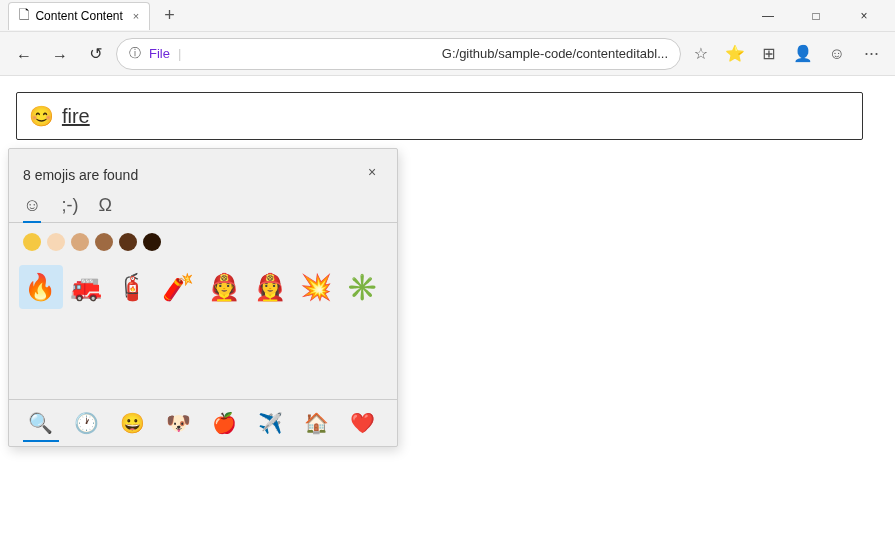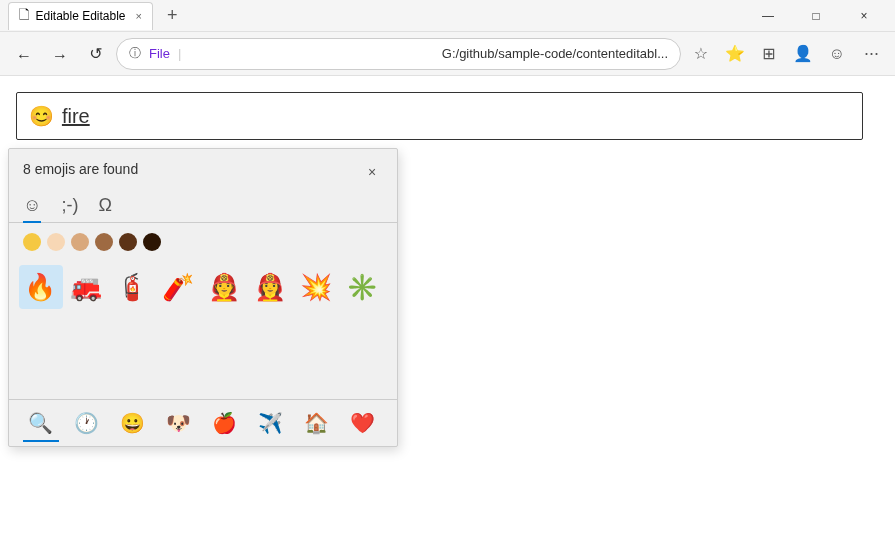--- a/index.html
+++ b/index.html
@@ -156,21 +156,21 @@
       width: 390px;
       background: #f0f0f0;
       border: 1px solid #ccc;
       box-shadow: 2px 4px 12px rgba(0,0,0,0.15);
       border-radius: 2px;
       display: flex;
       flex-direction: column;
     }
     .picker-header {
       display: flex;
-      align-items: flex-start;
+      align-items: flex-end;
       justify-content: space-between;
       padding: 12px 14px 8px;
     }
     .picker-title {
       font-size: 14px;
       color: #333;
     }
     .picker-close {
       width: 22px;
       height: 22px;
@@ -269,21 +269,21 @@
       background: #0078d4;
     }
   </style>
 </head>
 <body>
 
 <div class="title-bar">
   <div class="title-bar-left">
     <div class="tab">
       <span class="tab-icon">🗋</span>
-      <span>Editable Editable</span>
+      <span>Content Content</span>
       <span class="tab-close">×</span>
     </div>
     <div class="new-tab">+</div>
   </div>
   <div class="title-bar-right">
     <div class="win-btn">—</div>
     <div class="win-btn">□</div>
     <div class="win-btn close">×</div>
   </div>
 </div>

